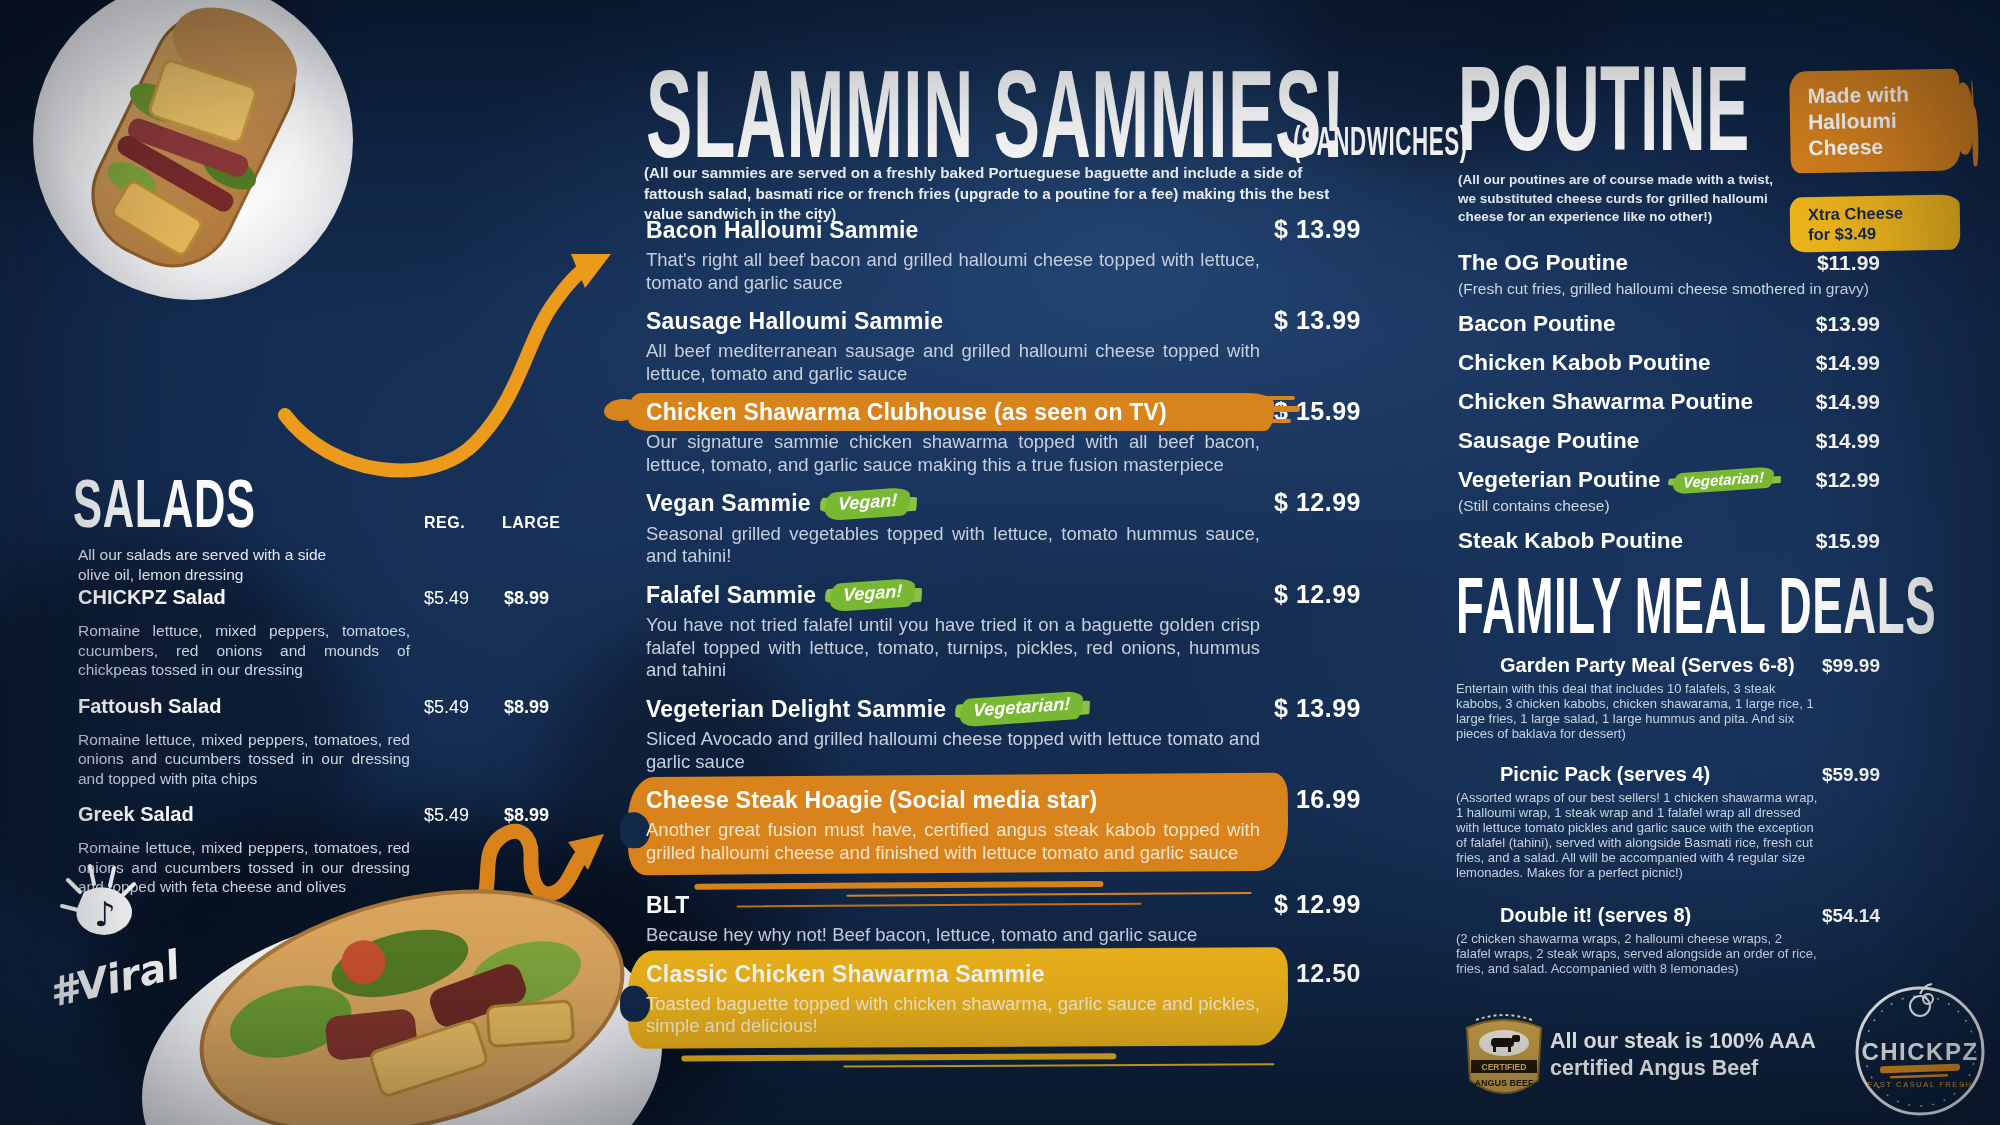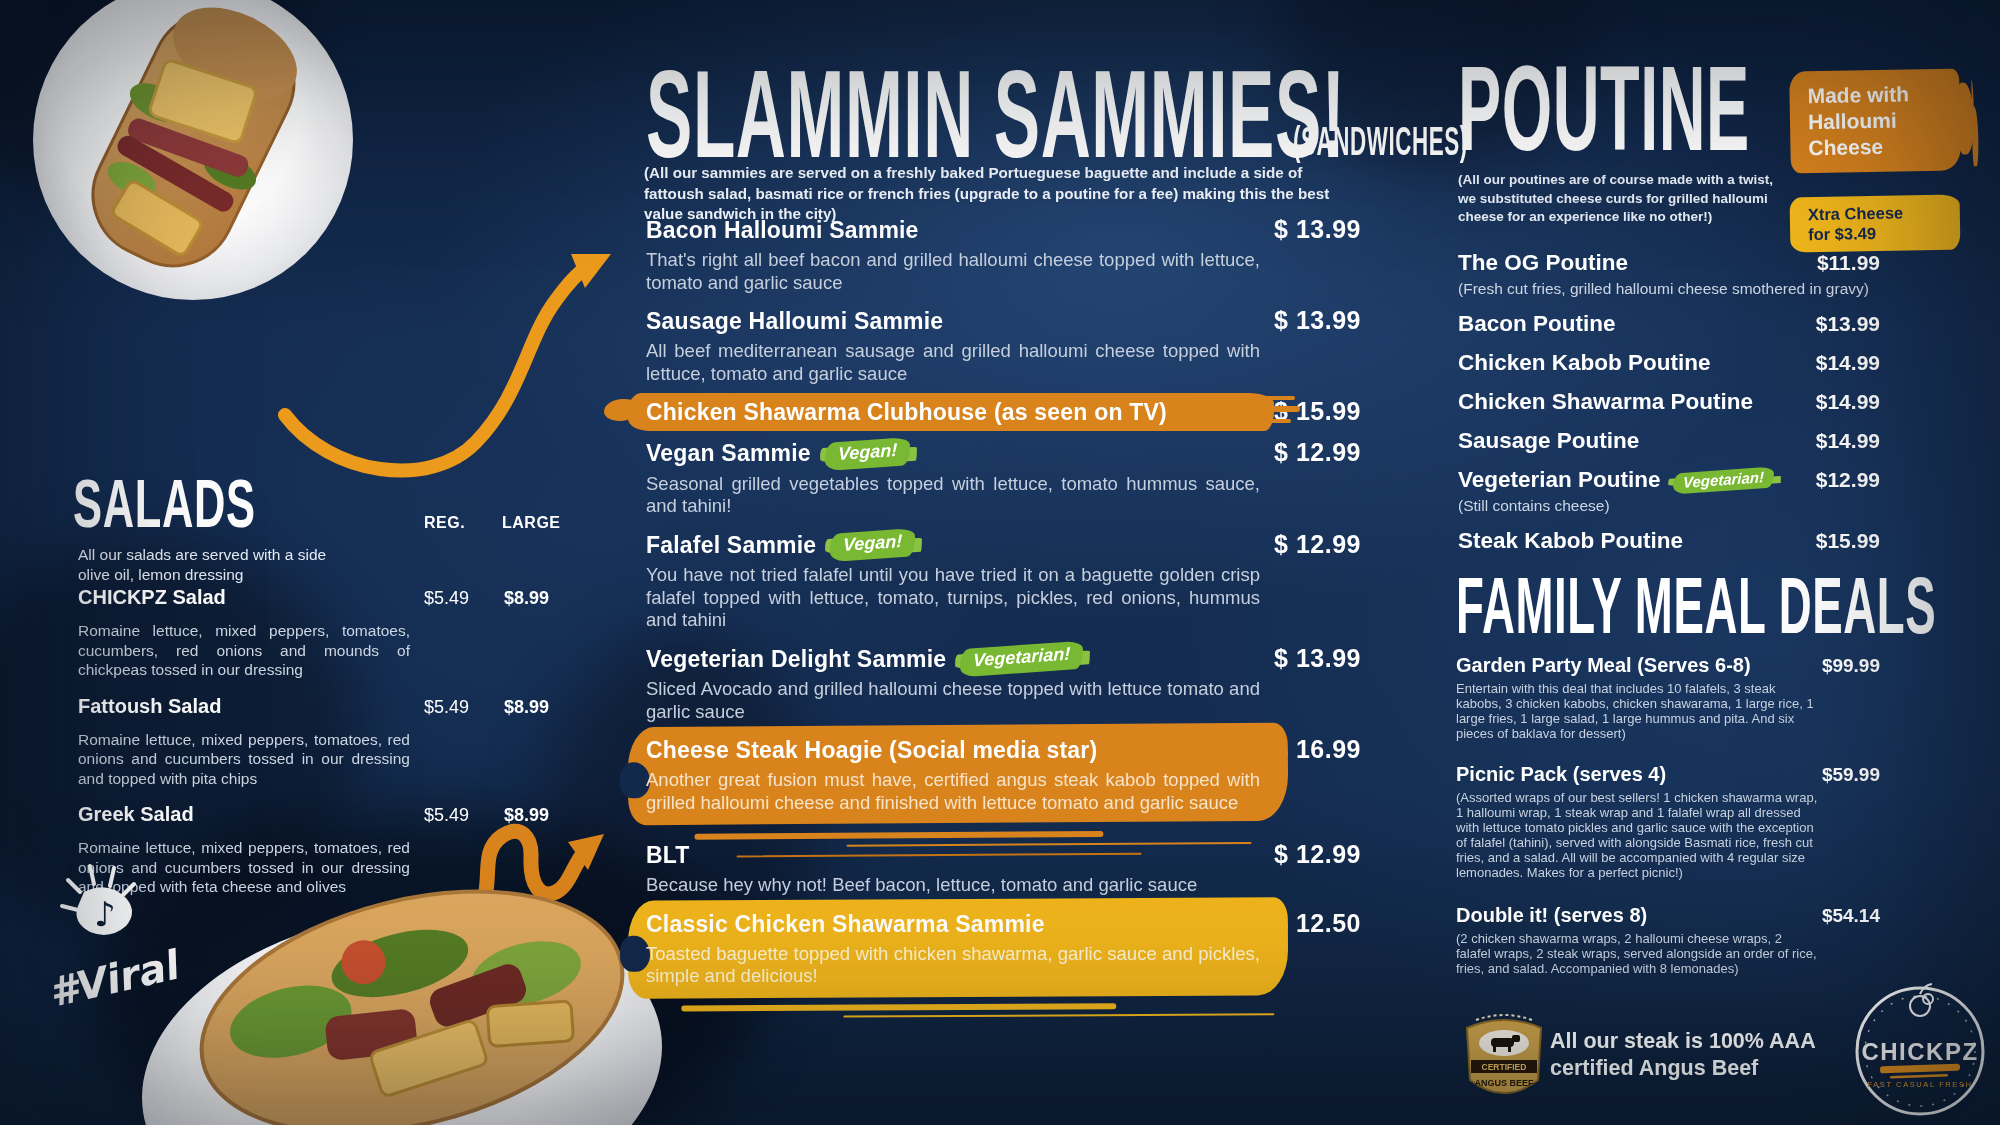--- a/index.html
+++ b/index.html
@@ -72,21 +72,21 @@
     border-radius:16px 8px 20px 10px/20px 12px 22px 14px;font-size:21px;line-height:26px;font-weight:700;}
   #badge-halloumi::after{content:"";position:absolute;right:-14px;top:14px;width:18px;height:72px;background:#d9831d;
     border-radius:40% 60% 50% 45%;box-shadow:10px 18px 0 -6px #d9831d,8px -10px 0 -8px #d9831d;}
   #badge-xtra{left:1790px;top:196px;width:152px;padding:7px 0 8px 18px;background:#f2b71b;transform:rotate(-1deg);
     border-radius:12px 20px 10px 16px/14px 10px 16px 12px;font-size:16.5px;line-height:20px;font-weight:700;color:#15294b;}
 
   
   #family-title{left:1456px;top:566px;font-size:80px;line-height:80px;transform:scaleX(.57);}
   #family-list{left:1456px;top:654px;width:424px;height:350px;}
   .f-item{position:absolute;width:100%;}
-  .f-head{display:flex;align-items:center;}
+  .f-head{display:flex;align-items:center;margin-left:44px;}
   .f-name{font-size:20px;font-weight:700;}
   .f-price{margin-left:auto;font-size:19px;font-weight:700;}
   .f-desc{width:364px;font-size:13px;line-height:15px;color:#c8d2e0;margin-top:4px;}
 
   
   #steak-note{left:1550px;top:1028px;width:272px;font-size:21.5px;line-height:27px;font-weight:700;}
 
   
   #photo-top{left:25px;top:-48px;}
   #photo-bottom{left:112px;top:842px;}
@@ -221,20 +221,21 @@
         <div class="s-desc">All beef mediterranean sausage and grilled halloumi cheese topped with lettuce, tomato and garlic sauce</div>
       </div>
       <div class="s-item hl-stroke">
         <div class="s-head">
           <div class="s-title-wrap">
             <div class="brushbg"></div>
             <span class="s-name">Chicken Shawarma Clubhouse (as seen on TV)</span>
           </div>
           <div class="s-price">$ 15.99</div>
         </div>
+        <div class="s-desc">Our signature sammie chicken shawarma topped with all beef bacon, lettuce, tomato, and garlic sauce making this a true fusion masterpiece</div>
       </div>
       <div class="s-item">
         <div class="s-head">
           <div class="s-title-wrap">
             <span class="s-name">Vegan Sammie</span>
             <span class="badge">Vegan!</span>
           </div>
           <div class="s-price">$ 12.99</div>
         </div>
         <div class="s-desc">Seasonal grilled vegetables topped with lettuce, tomato hummus sauce, and tahini!</div>

